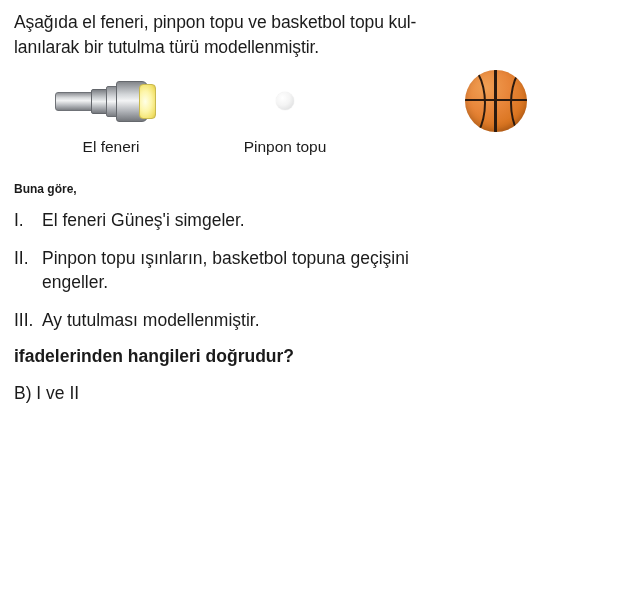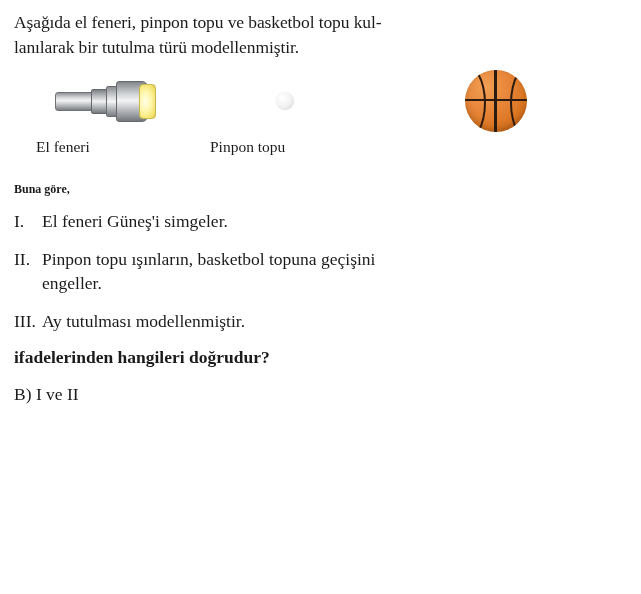--- a/index.html
+++ b/index.html
@@ -13,41 +13,40 @@
     font-family: "Liberation Sans", sans-serif;
     color: #1b1b1b;
     overflow: hidden;
   }
   .page {
     position: relative;
     width: 641px;
     height: 594px;
     box-sizing: border-box;
     padding: 10px 14px 0 14px;
-    font-family: Liberation Serif, serif;
   }
   .stem {
     font-size: 17.5px;
     line-height: 1.42;
     text-align: justify;
     text-justify: inter-word;
     letter-spacing: -0.1px;
   }
   .stem .line2 { display: block; }
 
   
   .figures {
     position: relative;
     height: 98px;
     margin-top: 10px;
   }
   .fig {
     position: absolute;
     top: 0;
-    text-align: left;
+    text-align: center;
   }
   .fig-art {
     height: 62px;
     display: flex;
     align-items: center;
     justify-content: center;
   }
   .fig-cap {
     font-size: 15.5px;
     color: #1b1b1b;

